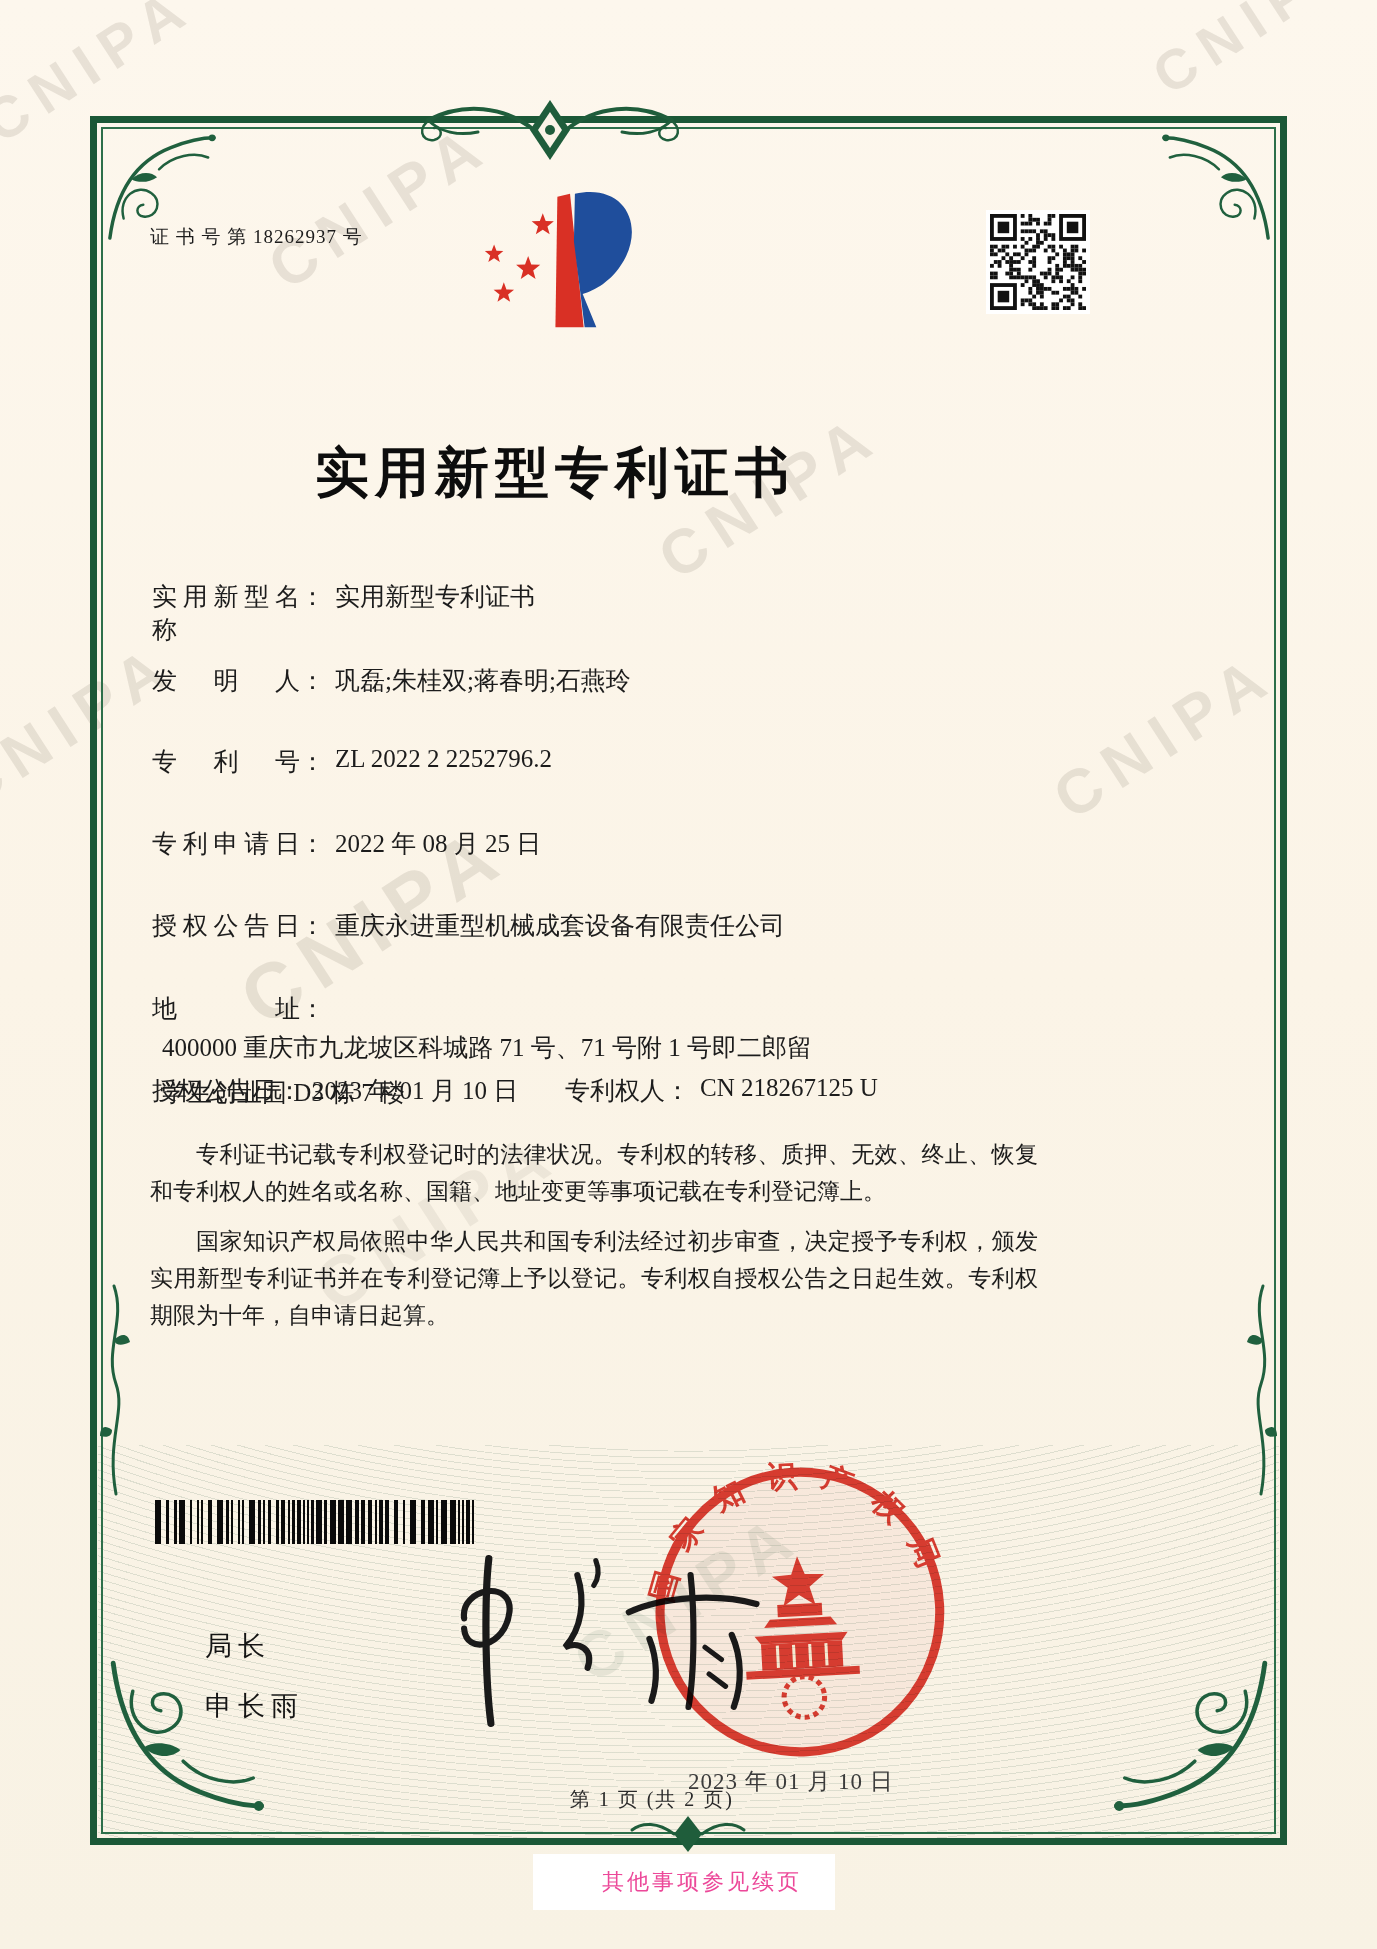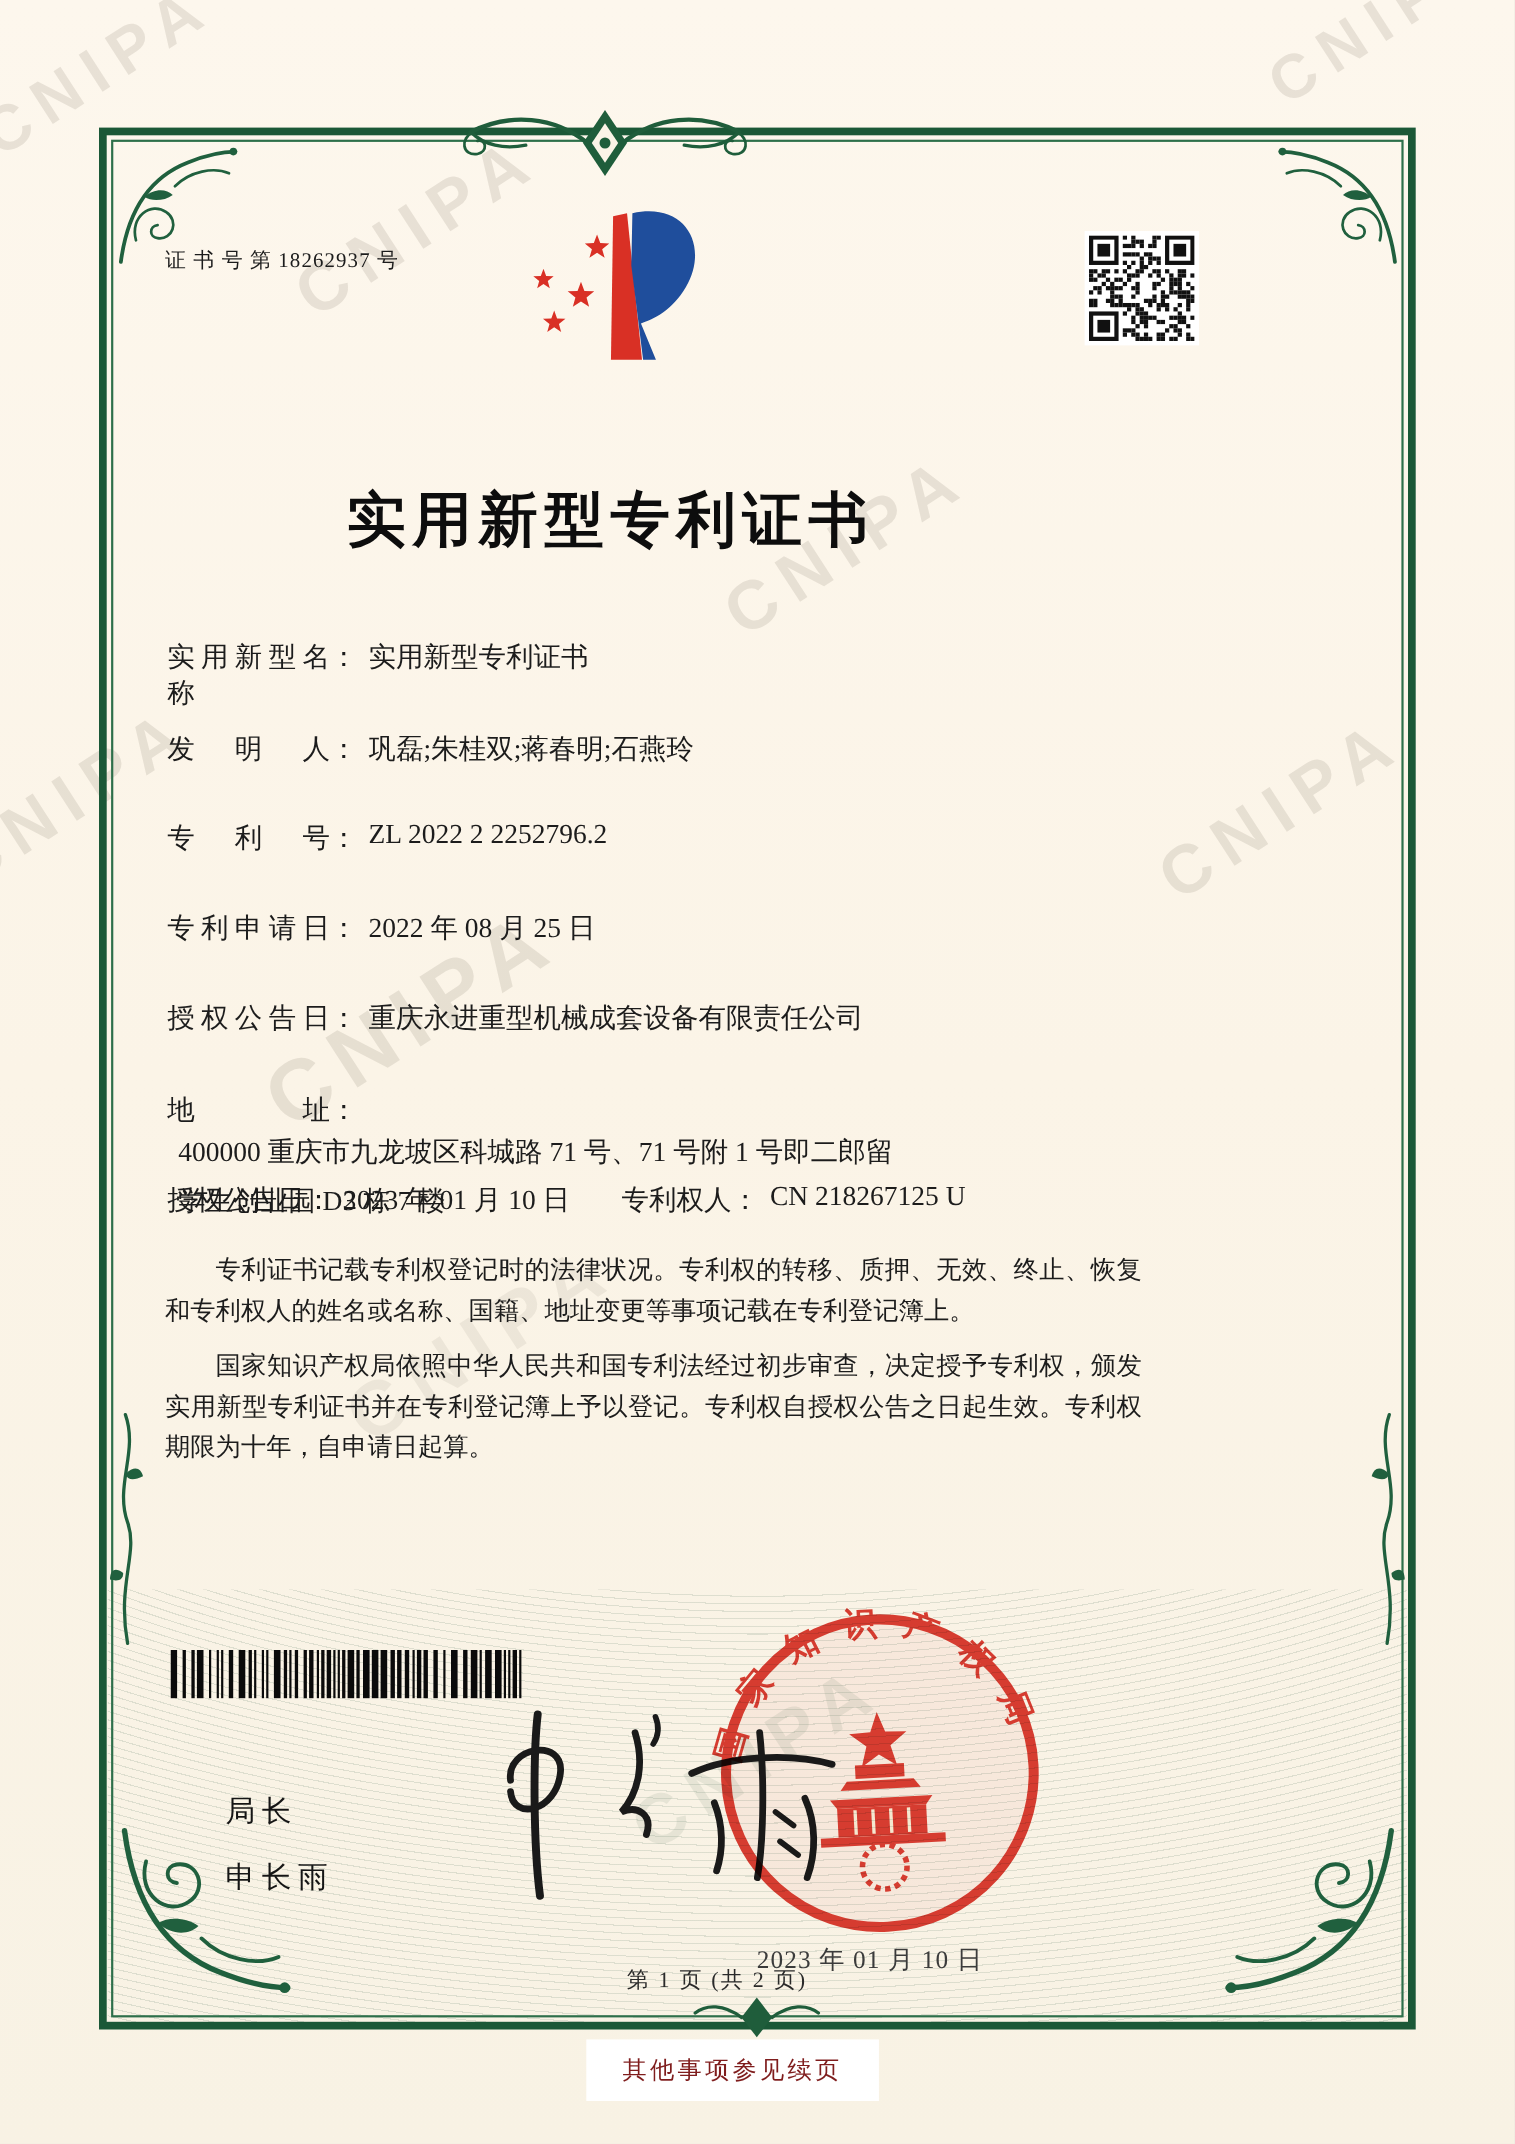--- a/index.html
+++ b/index.html
@@ -39,21 +39,21 @@
       rgba(116,142,122,.38) 0 1.5px, transparent 1.5px 11px);}
   .barcode{position:absolute;left:155px;top:1500px;}
   .officer{position:absolute;left:205px;font-family:"Liberation Sans","DejaVu Sans",sans-serif;
            font-size:27px;letter-spacing:6px;color:#151515;}
   .officer.t{top:1628px;} .officer.n{top:1688px;}
   .signature{position:absolute;left:425px;top:1552px;}
   .seal{position:absolute;left:648px;top:1460px;mix-blend-mode:multiply;opacity:.93;transform:rotate(-3deg);}
   .seal-date{position:absolute;left:688px;top:1766px;font-size:23px;letter-spacing:1px;color:#3b3b3b;z-index:1;}
   .page-info{position:absolute;left:330px;top:1786px;width:404px;text-align:right;font-size:20px;color:#2a2a2a;letter-spacing:2px;}
   .note-box{position:absolute;left:533px;top:1854px;width:266px;height:56px;background:#fff;
-            text-align:center;line-height:56px;font-size:22px;letter-spacing:3px;color:#7f1d1d;}
+            text-align:center;line-height:56px;font-size:22px;letter-spacing:3px;color:#ec4899;padding-left:36px;}
   
   .orn{position:absolute;pointer-events:none;color:#20603e;}
   .flip-x{transform:scaleX(-1);} .flip-y{transform:scaleY(-1);} .flip-xy{transform:scale(-1,-1);}
   svg text.sealtxt{font-family:"Liberation Serif","DejaVu Serif",serif;font-weight:bold;}
 </style>
 </head>
 <body>
 
 <div class="page">
 

